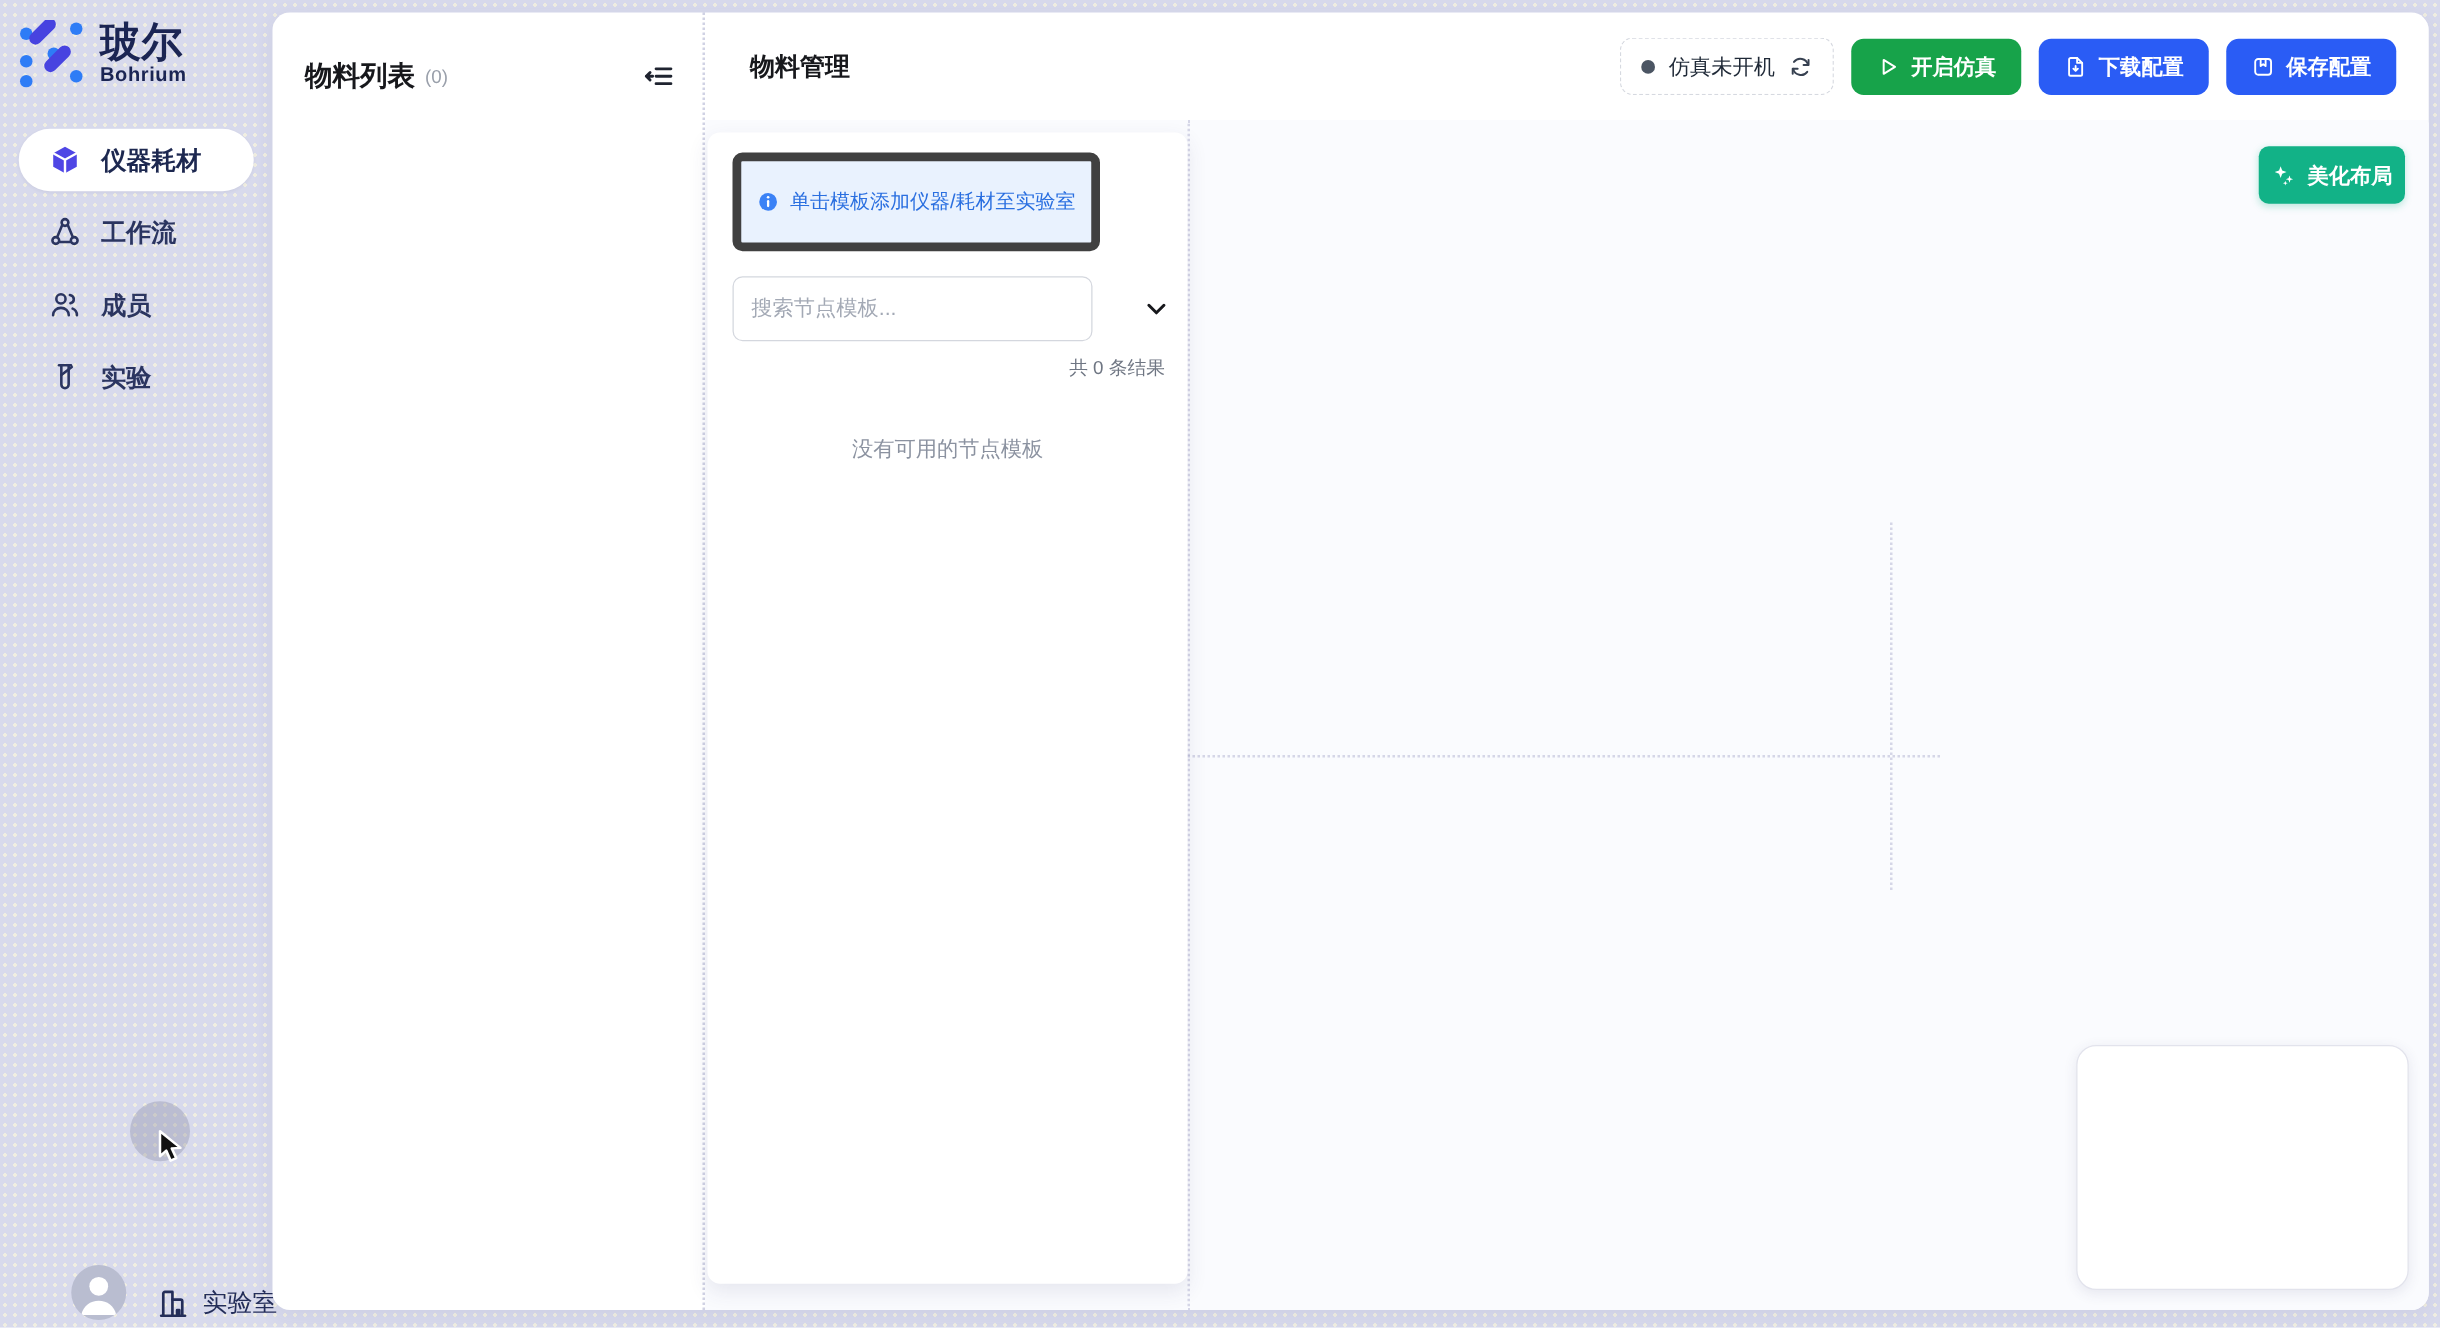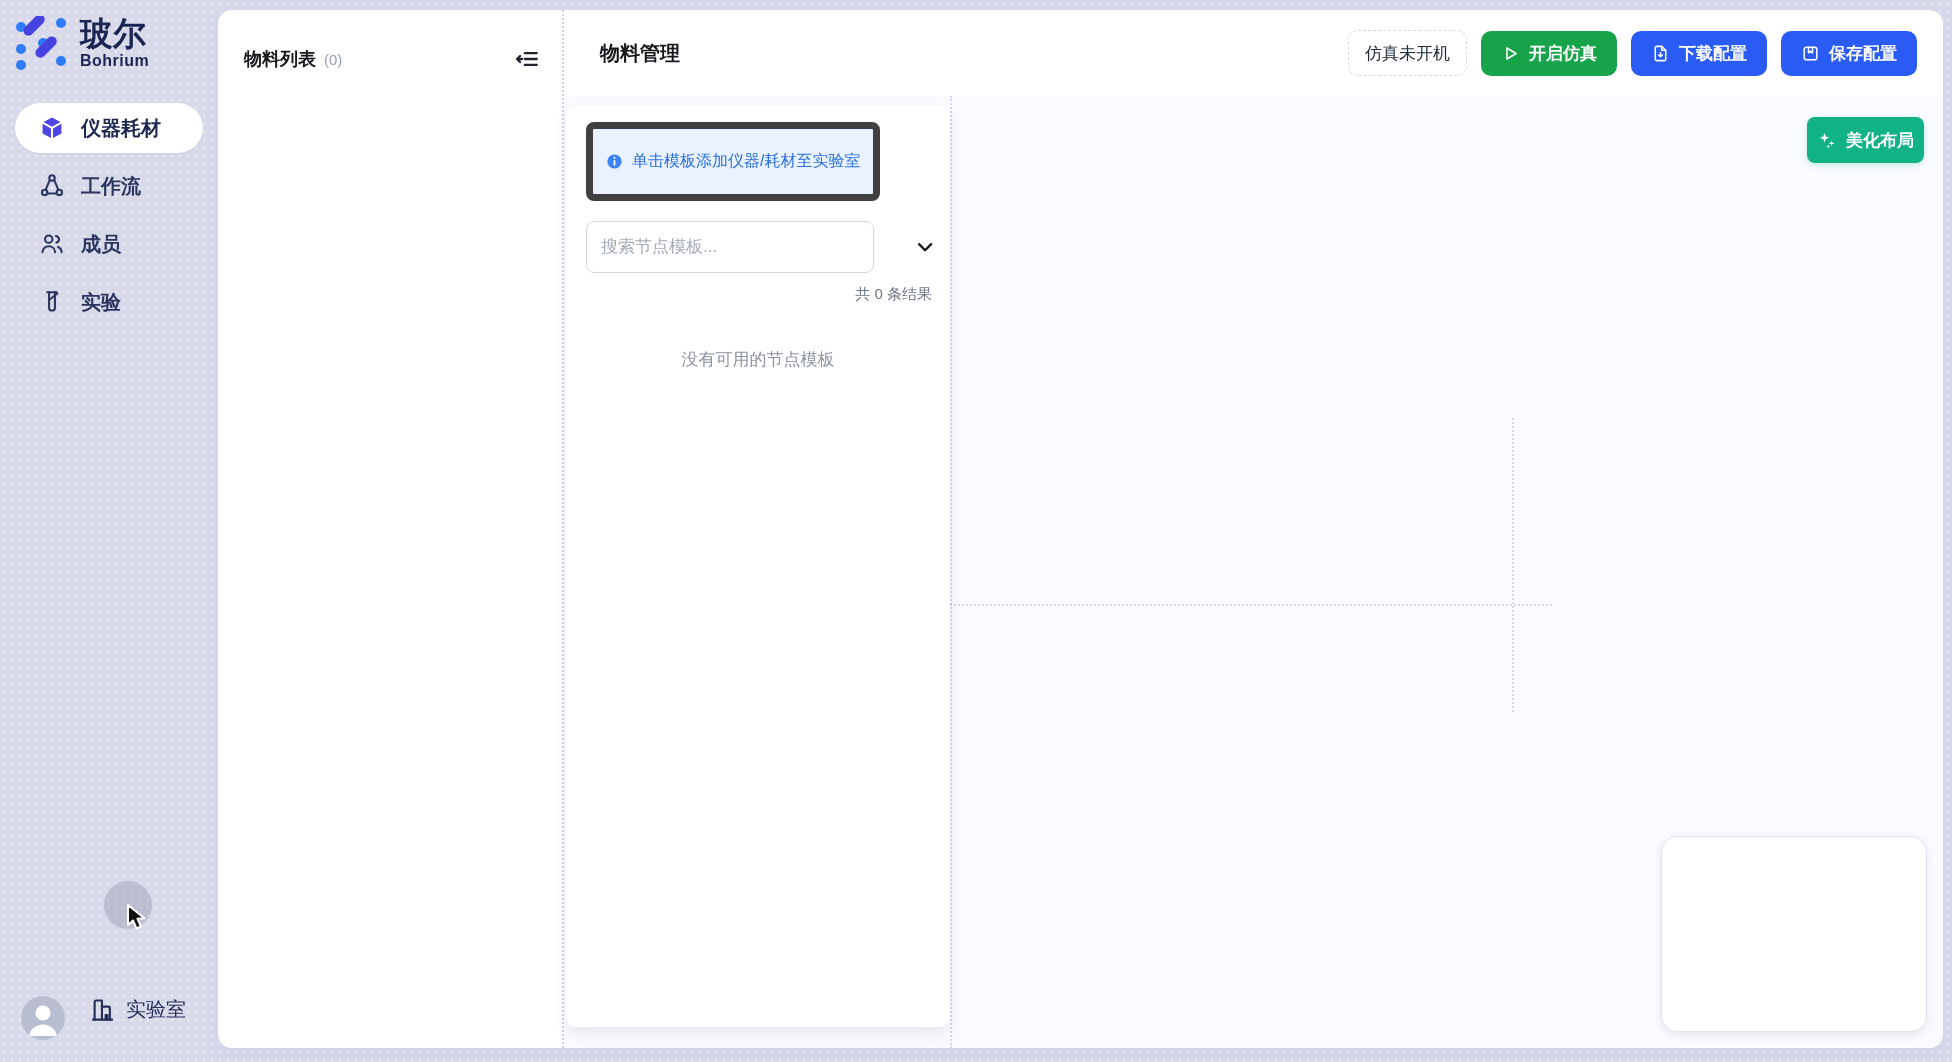--- a/index.html
+++ b/index.html
@@ -15,47 +15,47 @@
   .sidebar{position:absolute;left:0;top:0;width:218px;height:1062px;}
   .logo-row{display:flex;align-items:flex-end;gap:12px;padding:16px 0 0 14px;}
   .logo-mark{width:54px;height:54px;flex:none;}
   .brand-zh{font-size:33px;font-weight:bold;color:#1b2553;line-height:1.05;}
   .brand-en{font-size:16px;font-weight:bold;color:#1b2553;letter-spacing:.5px;}
   .nav{position:absolute;top:103px;left:0;right:0;display:flex;flex-direction:column;gap:8px;}
   .nav-item{display:flex;align-items:center;gap:16px;height:50px;margin:0 15px;padding-left:24px;
     border-radius:25px;font-size:20px;color:#2b3560;font-weight:700;cursor:pointer;}
   .nav-item svg{width:26px;height:26px;flex:none;}
   .nav-item.active{background:#ffffff;color:#1d2850;font-weight:bold;box-shadow:0 1px 3px rgba(40,45,90,.07);}
-  .sidebar-bottom{position:absolute;left:0;bottom:6px;width:218px;height:60px;display:flex;align-items:flex-start;}
+  .sidebar-bottom{position:absolute;left:0;bottom:6px;width:218px;height:60px;display:flex;align-items:flex-end;padding-left:36px;}
   .avatar{width:44px;height:44px;border-radius:50%;background:#b9bdd0;margin-left:21px;position:relative;overflow:hidden;flex:none;cursor:pointer;}
   .avatar svg{position:absolute;left:0;top:0;width:44px;height:44px;}
   .lab-entry{display:flex;align-items:center;gap:10px;margin-left:24px;font-size:20px;color:#242e59;font-weight:500;cursor:pointer;}
   .lab-entry svg{width:27px;height:27px;}
   
   .cursor-wrap{position:absolute;left:104px;top:881px;width:70px;height:70px;pointer-events:none;}
   .cursor-halo{position:absolute;left:0;top:0;width:48px;height:48px;border-radius:50%;background:rgba(110,115,140,.28);}
   .cursor-arrow{position:absolute;left:20px;top:22px;width:26px;height:30px;}
   
   .card{position:absolute;left:218px;top:10px;width:1725px;height:1038px;background:#ffffff;
     border-radius:14px;box-shadow:0 4px 18px rgba(60,60,110,.07);}
   
   .mat-panel{position:absolute;left:0;top:0;width:344px;height:100%;}
   .mat-head{display:flex;align-items:center;padding:36px 22px 0 26px;}
-  .mat-title{font-size:18px;font-weight:bold;color:#17181c;}
+  .mat-title{font-size:22px;font-weight:bold;color:#17181c;}
   .mat-count{font-size:15px;color:#9aa0ab;margin-left:8px;}
   .collapse-btn{margin-left:auto;width:26px;height:26px;color:#1f2430;cursor:pointer;}
   .v-divider{position:absolute;left:344px;top:0;bottom:0;width:0;border-left:2px dotted rgba(170,173,205,.55);}
   
   .main{position:absolute;left:346px;top:0;right:0;bottom:0;}
   .main-header{height:86px;display:flex;align-items:center;padding:0 26px 0 36px;
     border-bottom:2px dotted rgba(170,173,205,.5);}
   .page-title{font-size:20px;font-weight:bold;color:#17181c;}
   .header-actions{margin-left:auto;display:flex;align-items:center;gap:14px;}
   .status-pill{display:flex;align-items:center;gap:11px;height:44px;padding:0 16px;background:#fff;
-    border:1px dashed #d6d9e0;border-radius:10px;cursor:default;flex-direction:column;}
+    border:1px dashed #d6d9e0;border-radius:10px;cursor:default;}
   .status-dot{width:11px;height:11px;border-radius:50%;background:#4b5563;}
   .status-label{font-size:17px;color:#1f2937;font-weight:500;}
   .refresh-btn{width:19px;height:19px;color:#374151;cursor:pointer;}
   .btn{display:flex;align-items:center;gap:9px;height:45px;padding:0 20px;border:none;border-radius:10px;
     color:#fff;font-size:17px;font-weight:bold;cursor:pointer;font-family:inherit;}
   .btn svg{width:19px;height:19px;}
   .btn-green{background:#17a34a;}
   .btn-blue{background:#2a5cf5;}
   
   .canvas{position:absolute;left:0;top:86px;right:0;bottom:0;background:#fafbfe;border-radius:0 0 14px 0;}

